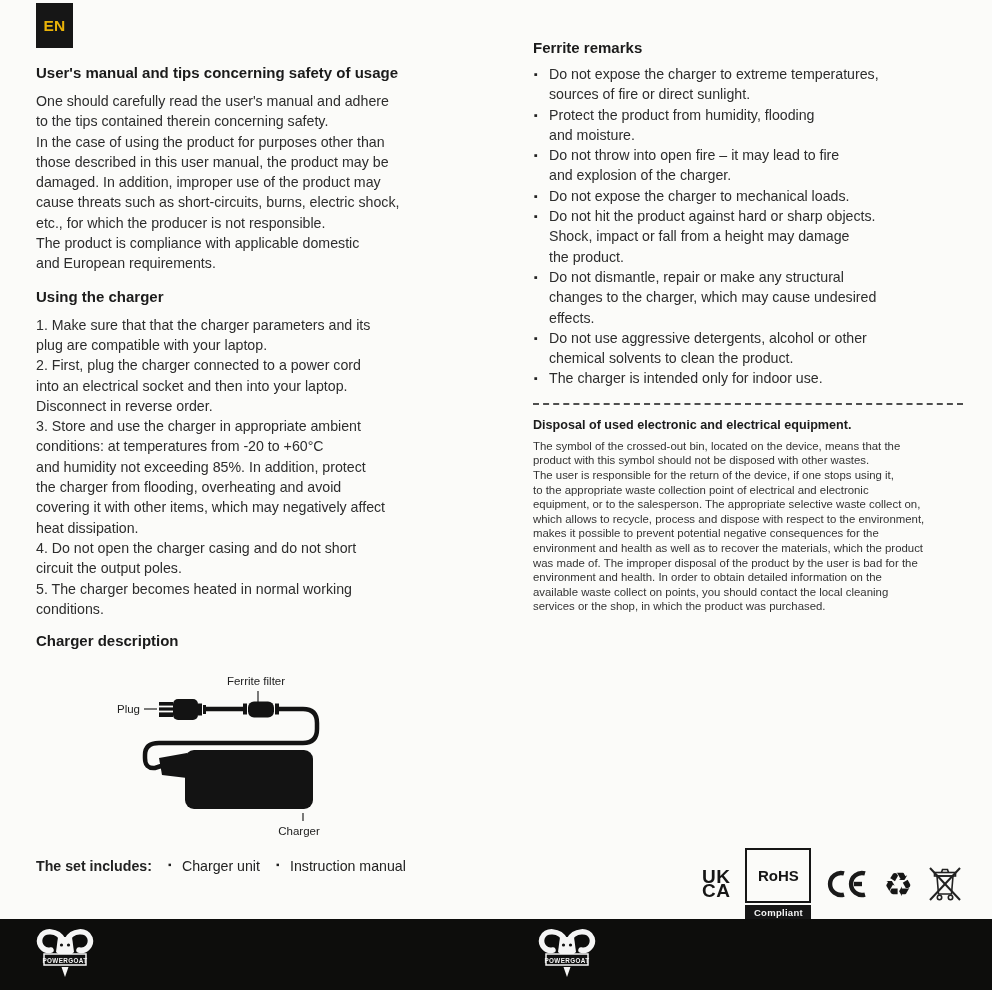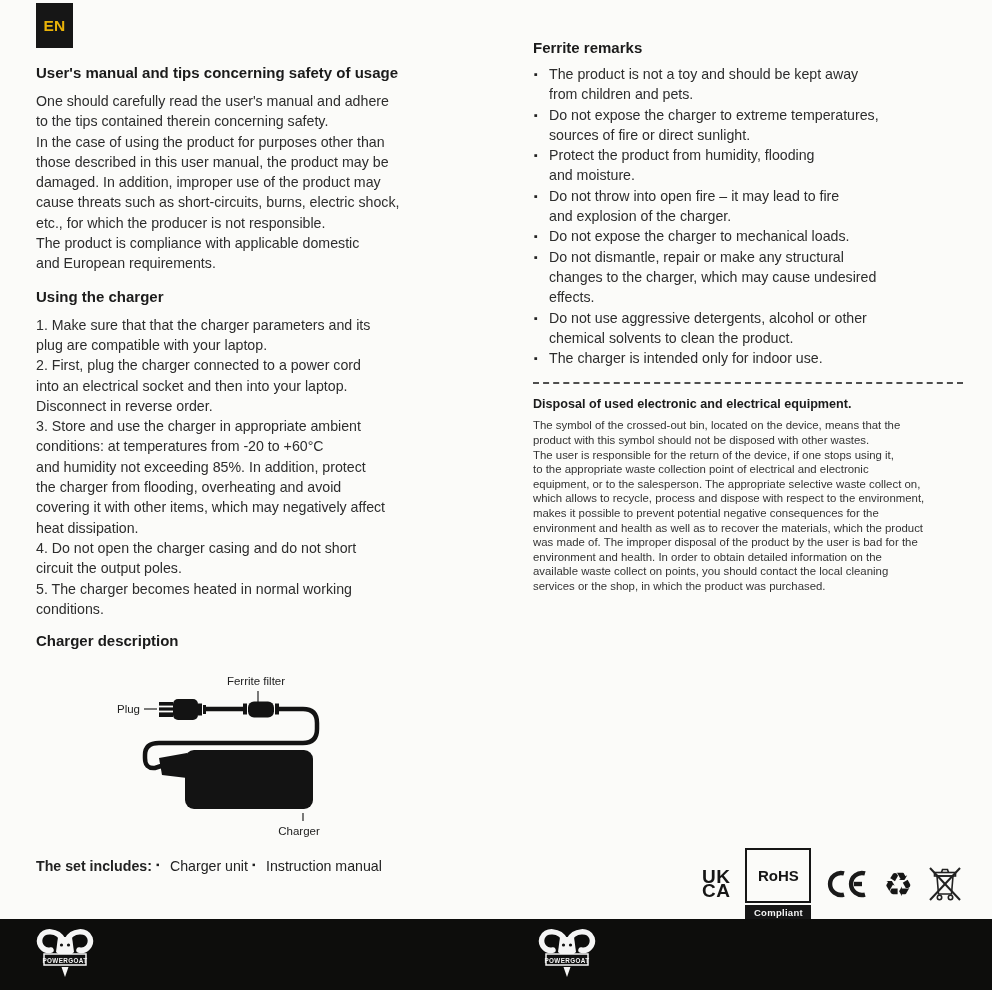--- a/index.html
+++ b/index.html
@@ -44,21 +44,21 @@
   .disposal-heading { font-size:12.6px; font-weight:700; margin-top:13px; color:#1b1b1b; }
   .disposal-text { margin-top:7px; font-size:11.4px; line-height:14.6px; white-space:pre-line; color:#333; }
 
   .marks-row { position:absolute; left:702px; top:848px; display:flex; align-items:center; gap:15px; }
   .ukca { font-weight:800; font-size:19px; line-height:14.5px; letter-spacing:0.5px; color:#161616; }
   .rohs { width:66px; }
   .rohs-top { border:2.5px solid #161616; font-weight:800; font-size:15px; padding:16px 4px; color:#161616; text-align:center; line-height:19px; }
   .rohs-bottom { background:#161616; color:#f5f5f5; font-size:9.5px; font-weight:700; text-align:center; padding:2px 0 2.5px; margin-top:2px; letter-spacing:0.3px; }
   .recycle { font-size:33px; line-height:33px; color:#161616; }
 
-  .set-includes { position:absolute; left:36px; top:858px; font-size:14.2px; display:flex; gap:4px; align-items:baseline; color:#222; }
+  .set-includes { position:absolute; left:36px; top:858px; font-size:14.2px; display:flex; gap:16px; align-items:baseline; color:#222; }
   .set-includes .label { font-weight:700; }
   .set-item { position:relative; padding-left:14px; }
   .set-item::before { content:"▪"; position:absolute; left:0; top:1px; font-size:10px; color:#222; }
 
   .footer-bar { position:absolute; left:0; top:919px; width:992px; height:71px; background:#0d0d0c; }
   .goat-logo { position:absolute; top:8px; }
   .goat-logo.first  { left:33px; }
   .goat-logo.second { left:535px; }
 </style>
 </head>
@@ -137,29 +137,30 @@
 
   <div class="set-includes">
     <span class="label">The set includes:</span>
     <span class="set-item">Charger unit</span>
     <span class="set-item">Instruction manual</span>
   </div>
 
   <div class="right-col">
     <div class="heading">Ferrite remarks</div>
     <ul class="remarks">
-      <li>The product is not a toy and should be kept away
-from children and pets.</li>
       <li>Do not expose the charger to extreme temperatures,
 sources of fire or direct sunlight.</li>
       <li>Protect the product from humidity, flooding
 and moisture.</li>
       <li>Do not throw into open fire – it may lead to fire
 and explosion of the charger.</li>
       <li>Do not expose the charger to mechanical loads.</li>
+      <li>Do not hit the product against hard or sharp objects.
+Shock, impact or fall from a height may damage
+the product.</li>
       <li>Do not dismantle, repair or make any structural
 changes to the charger, which may cause undesired
 effects.</li>
       <li>Do not use aggressive detergents, alcohol or other
 chemical solvents to clean the product.</li>
       <li>The charger is intended only for indoor use.</li>
     </ul>
     <hr class="divider">
     <div class="disposal-heading">Disposal of used electronic and electrical equipment.</div>
     <div class="disposal-text">The symbol of the crossed-out bin, located on the device, means that the

